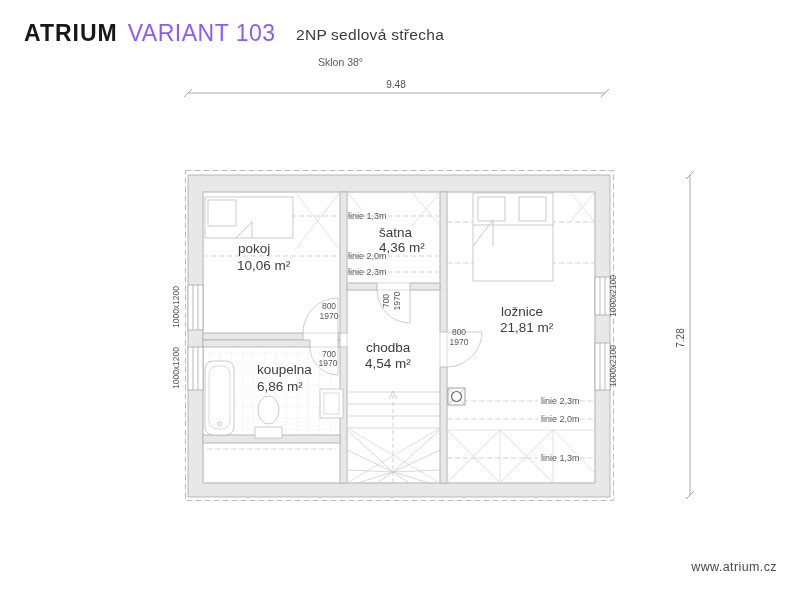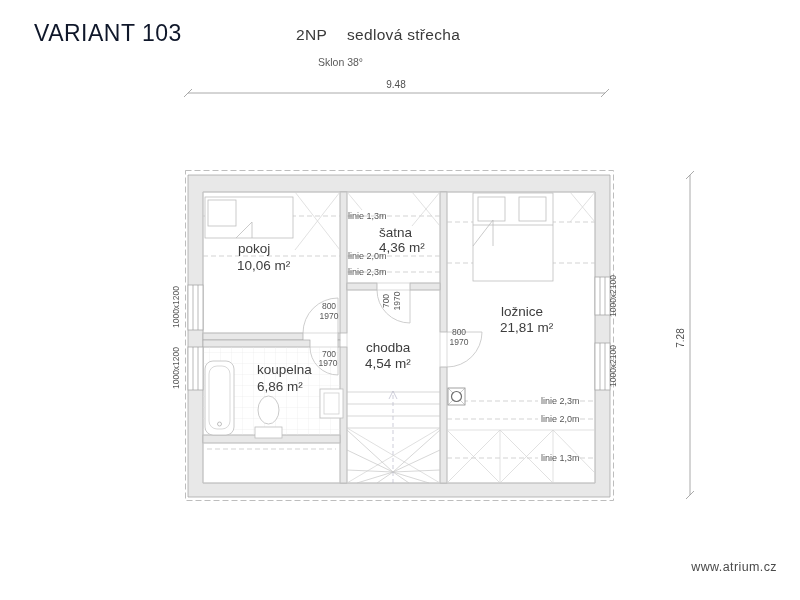--- a/index.html
+++ b/index.html
@@ -1,39 +1,40 @@
 <!DOCTYPE html>
 <html><head>
 <meta charset="utf-8">
 <style>
   html,body{margin:0;padding:0;background:#fff;}
   .page{position:relative;width:800px;height:600px;background:#ffffff;overflow:hidden;
         font-family:"Liberation Sans",sans-serif;color:#4a4a4a;}
   .title-row{position:absolute;left:24px;top:20px;display:flex;align-items:baseline;white-space:nowrap;}
   .brand{font-size:23px;font-weight:700;letter-spacing:1px;color:#17171f;}
-  .variant{font-size:23px;font-weight:400;color:#0f172a;margin-left:10px;letter-spacing:0.5px;}
+  .variant{font-size:23px;font-weight:400;color:#8b5cf6;margin-left:10px;letter-spacing:0.5px;}
   .subtitle-block{position:absolute;left:296px;top:26px;}
   .subtitle{font-size:15.5px;color:#3a3a3a;letter-spacing:0.3px;}
-  .subtitle .floor{margin-right:20px;}
+  .subtitle .floor{margin-right:4px;}
   .slope{font-size:10.5px;color:#5a5a5a;margin-top:12px;padding-left:22px;}
   .footer{position:absolute;right:23px;bottom:26px;font-size:12.5px;color:#4a4a4a;letter-spacing:0.4px;}
   svg{position:absolute;left:0;top:0;}
   svg text{fill:#4a4a4a;}
   .room-name{font-size:13.5px;fill:#3d3d3d;}
   .room-area{font-size:13.5px;fill:#3d3d3d;}
   .small-label{font-size:8.5px;fill:#585858;}
   .linie-label{font-size:9px;fill:#565656;}
   .dim-label{font-size:10px;fill:#4f4f4f;}
 </style>
 </head>
 <body>
 
 <div class="page">
 
   <div class="title-row">
+    <span class="brand">ATRIUM</span>
     <span class="variant">VARIANT 103</span>
   </div>
   <div class="subtitle-block">
     <div class="subtitle">
       <span class="floor">2NP</span><span>sedlová střecha</span>
     </div>
     <div class="slope">Sklon 38°</div>
   </div>
 
   <svg width="800" height="600" viewBox="0 0 800 600">

